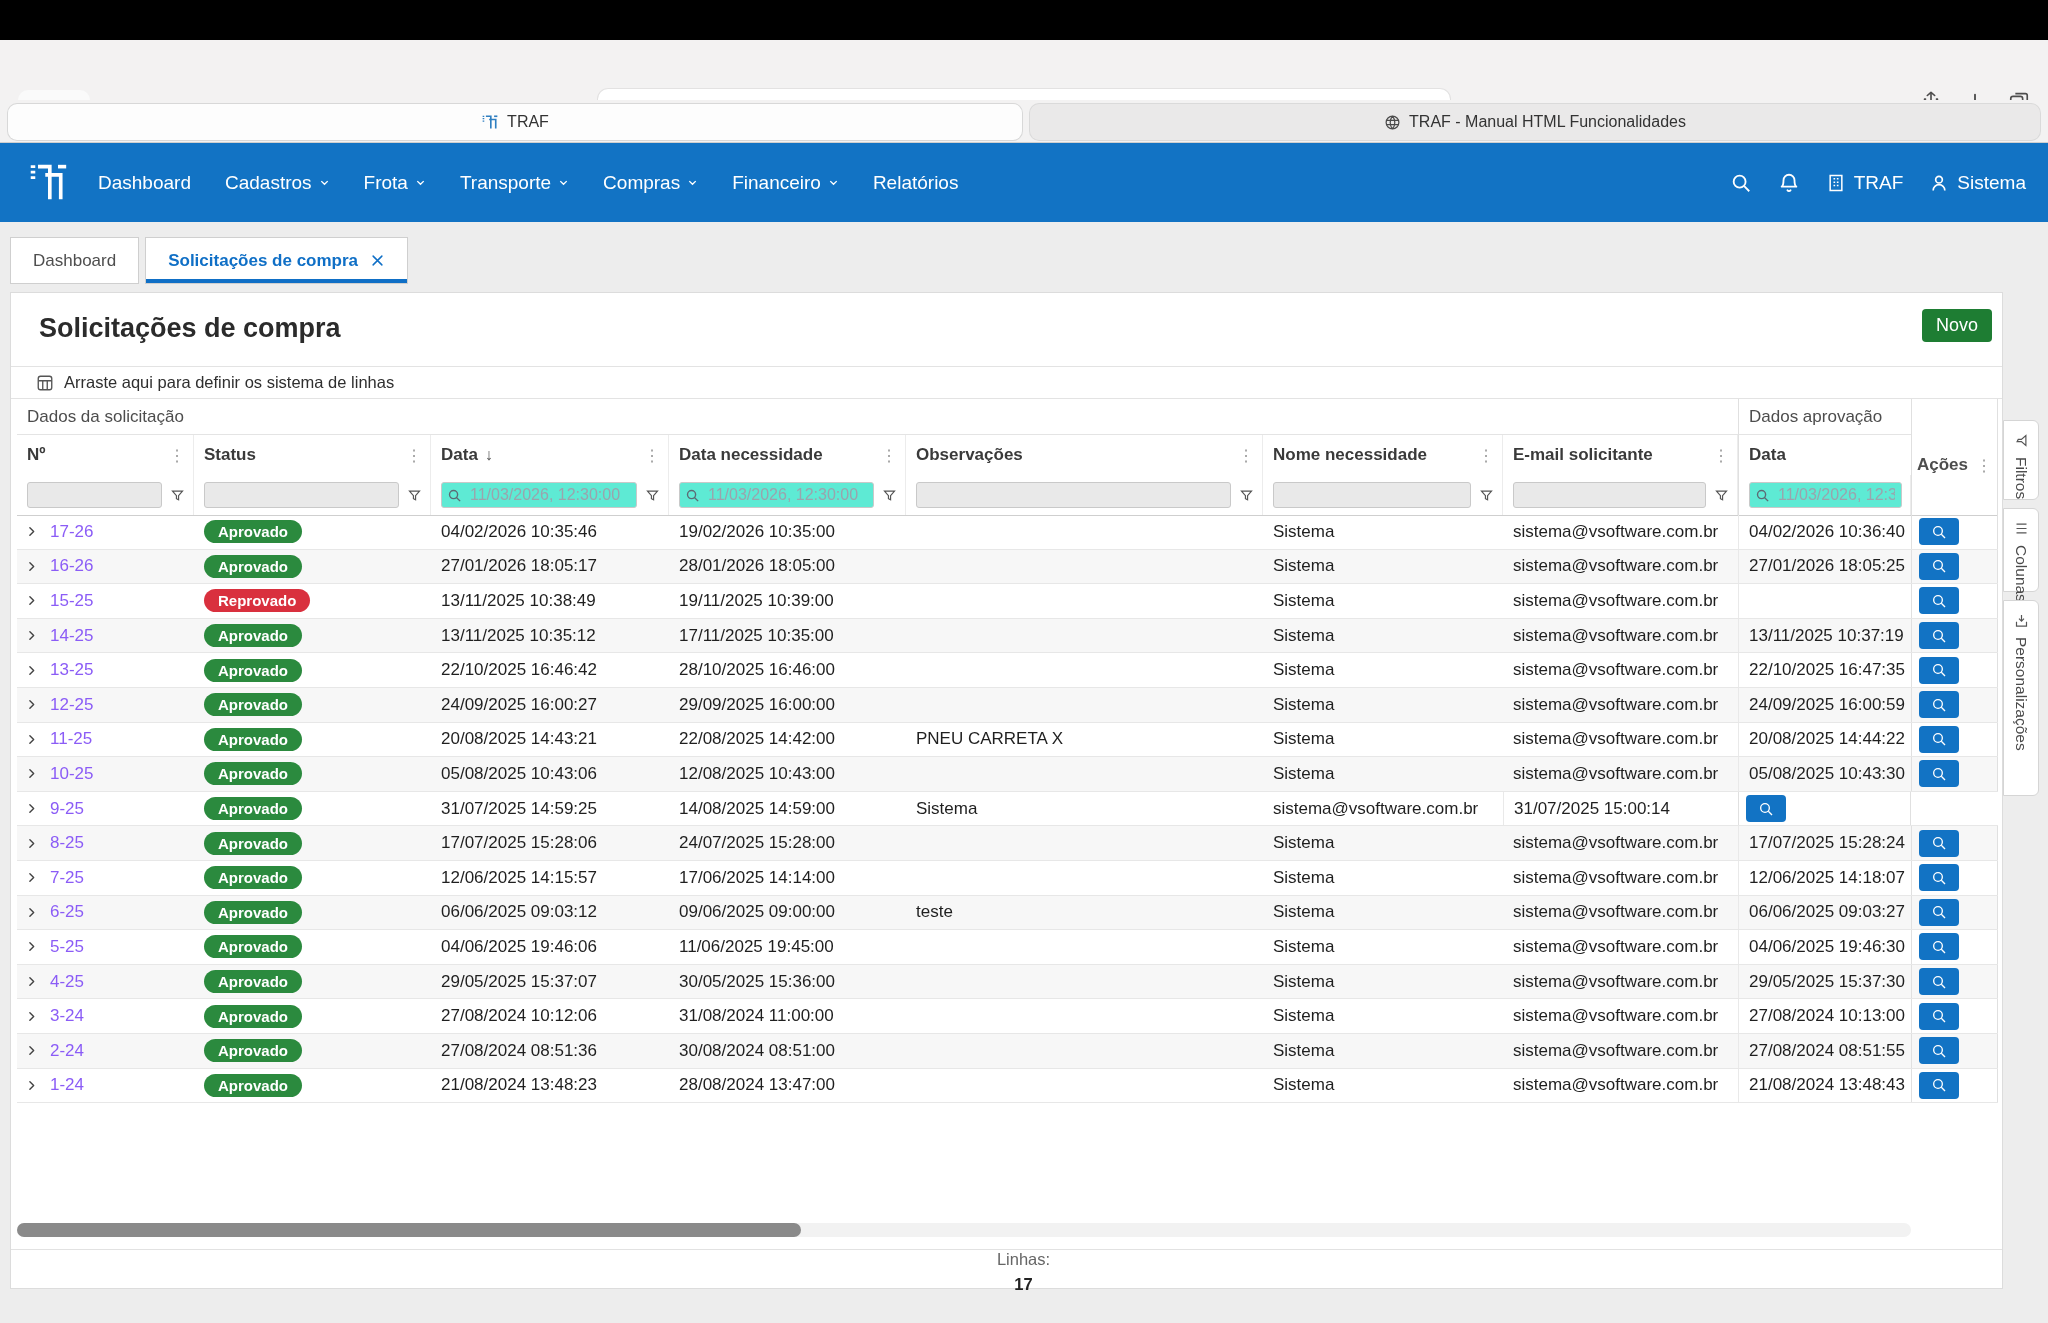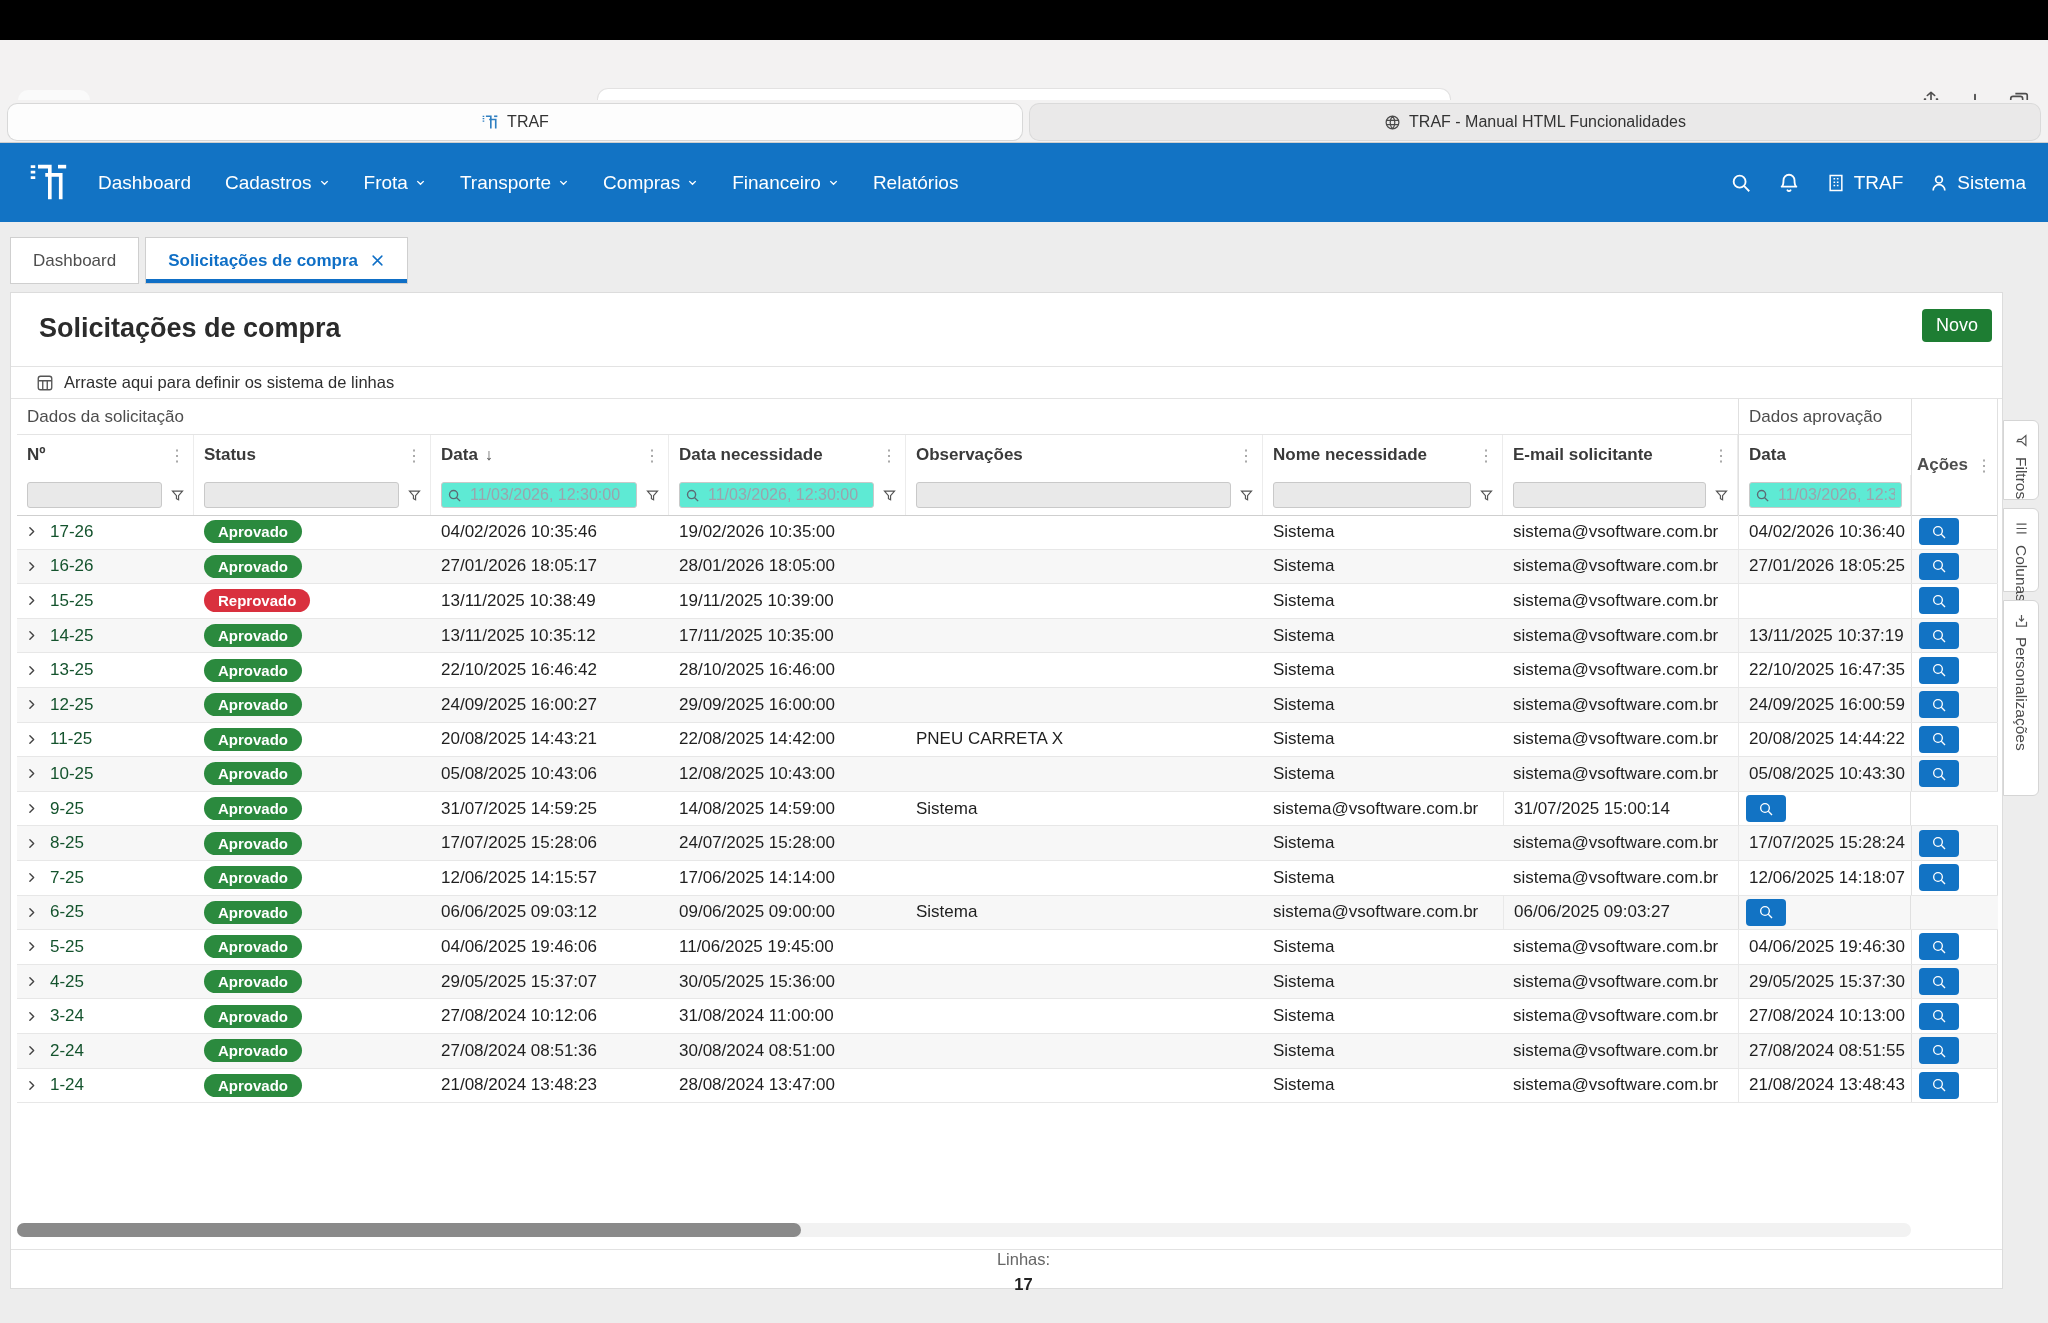--- a/index.html
+++ b/index.html
@@ -65,21 +65,21 @@
   .fcell.datef input { background:#5eead4; padding-left:28px; font-size:16px; }
   .fcell.datef input::placeholder { color:#9aa4ad; }
   .fcell.datef .mag { position:absolute; left:16px; color:#5c6a74; pointer-events:none; }
   .funnel { color:#555; flex:none; }
   .f-acoes { grid-column:9/10; grid-row:3; border-left:1px solid #e0e0e0; border-right:1px solid #e0e0e0; }
 
   .rows { position:absolute; left:6px; top:222px; width:1981px; }
   .trow { height:34.6px; border-bottom:1px solid #e7e7e7; align-items:center; font-size:17px; color:#1f1f1f; }
   .trow:nth-child(even) { background:#f7f7f7; }
   .cell { display:flex; align-items:center; padding-left:10px; height:100%; overflow:hidden; white-space:nowrap; }
-  .c-num { gap:12px; padding-left:8px; color:#14532d; }
+  .c-num { gap:12px; padding-left:8px; color:#8b5cf6; }
   .row-chevron { color:#444; flex:none; }
   .badge { display:inline-block; padding:4px 14px; border-radius:999px; color:#fff; font-size:15px; font-weight:700; line-height:1; }
   .badge.green { background:var(--badge_green,#2b8a3e); }
   .badge.red { background:var(--badge_red,#d9303e); }
   .c-aprov { border-left:1px solid #e9e9e9; }
   .c-acoes { border-left:1px solid #e0e0e0; border-right:1px solid #e0e0e0; padding-left:7px; }
   .action-btn { width:40px; height:27px; background:var(--navbar_blue,#1273c4); border:none; border-radius:4px; display:flex; align-items:center; justify-content:center; cursor:pointer; }
 
   .hscroll-track { position:absolute; left:6px; top:930px; width:1894px; height:14px; background:#f2f2f2; border-radius:7px; }
   .hscroll-thumb { position:absolute; left:0; top:0; width:784px; height:14px; background:#8a8a8a; border-radius:7px; }
@@ -673,20 +673,21 @@
       <svg class="row-chevron" width="13" height="13" viewBox="0 0 24 24" fill="none" stroke="currentColor" stroke-width="2.6" stroke-linecap="round" stroke-linejoin="round">
               <path d="M9 5l7 7-7 7"></path>
             </svg>
       <span class="num">6-25</span>
     </div>
     <div class="cell">
             <span class="badge green">Aprovado</span>
           </div>
     <div class="cell">06/06/2025 09:03:12</div>
     <div class="cell">09/06/2025 09:00:00</div>
+    <div class="cell">teste</div>
     <div class="cell">Sistema</div>
     <div class="cell">sistema@vsoftware.com.br</div>
     <div class="cell c-aprov">06/06/2025 09:03:27</div>
     <div class="cell c-acoes">
       <button class="action-btn">
         <svg width="16" height="16" viewBox="0 0 24 24" fill="none" stroke="#fff" stroke-width="2">
                 <circle cx="10.5" cy="10.5" r="6.5"></circle>
                 <line x1="15.5" y1="15.5" x2="21" y2="21"></line>
               </svg>
       </button>

